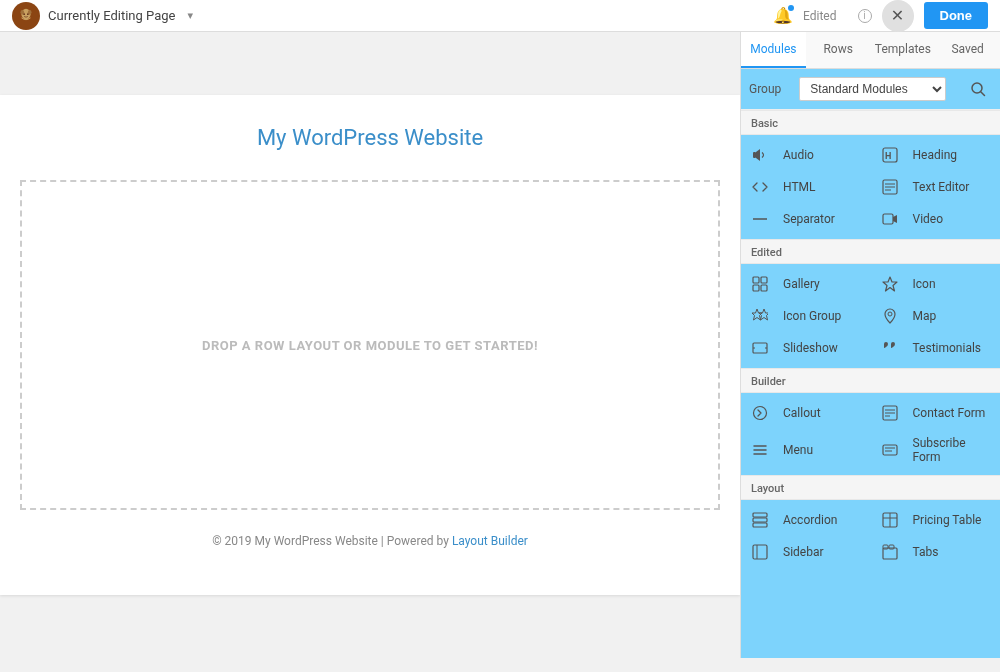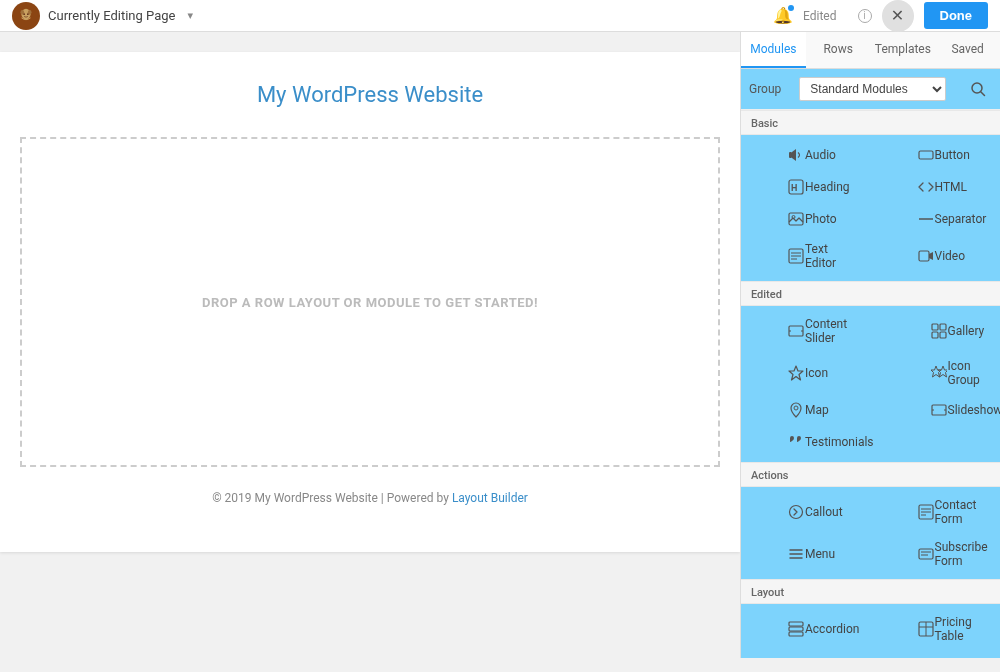--- a/index.html
+++ b/index.html
@@ -38,20 +38,21 @@
 
     
     .canvas-area {
       flex: 1;
       background: #f1f1f1;
       overflow: auto;
       display: flex;
       flex-direction: column;
       align-items: center;
       padding: 20px 0;
+      justify-content: center;
     }
     .page-wrapper {
       background: #fff;
       width: 100%;
       max-width: 740px;
       min-height: 500px;
       box-shadow: 0 1px 3px rgba(0,0,0,0.1);
     }
     .page-header {
       padding: 30px 20px 20px;
@@ -171,26 +172,25 @@
 
     .modules-grid {
       display: grid;
       grid-template-columns: 1fr 1fr;
       padding: 4px 0;
     }
 
     .module-item {
       display: flex;
       align-items: center;
-      gap: 0;
+      gap: 14px;
       padding: 7px 10px;
       cursor: pointer;
       color: #444;
       font-size: 12px;
-      margin-left: 36px;
     }
     .module-icon {
       width: 18px;
       height: 18px;
       display: flex;
       align-items: center;
       justify-content: center;
       color: #555;
       font-size: 13px;
       flex-shrink: 0;
@@ -283,95 +283,67 @@
                 <rect x="1" y="5" width="3" height="6" rx="1" fill="#555"></rect>
                 <path d="M4 5 L8 2 L8 14 L4 11 Z" fill="#555"></path>
                 <path d="M10 5.5 Q13 8 10 10.5" stroke="#555" stroke-width="1.2" fill="none"></path>
               </svg>
           </span>
           <span class="module-name">Audio</span>
         </div>
         <div class="module-item">
           <span class="module-icon">
             <svg width="16" height="16" viewBox="0 0 16 16">
-                <rect x="1" y="4" width="14" height="8" rx="1.5" stroke="#555" stroke-width="1.2" fill="none"></rect>
-              </svg>
-          </span>
-          <span class="module-name">Button</span>
-        </div>
-        <div class="module-item">
-          <span class="module-icon">
-            <svg width="16" height="16" viewBox="0 0 16 16">
                 <rect x="1" y="1" width="14" height="14" rx="2" stroke="#555" stroke-width="1.2" fill="none"></rect>
                 <text x="3" y="12" font-size="9" fill="#555" font-weight="bold">H</text>
               </svg>
           </span>
           <span class="module-name">Heading</span>
         </div>
         <div class="module-item">
           <span class="module-icon">
             <svg width="16" height="16" viewBox="0 0 16 16">
                 <path d="M1 8 L5 4 M1 8 L5 12" stroke="#555" stroke-width="1.3" fill="none" stroke-linecap="round"></path>
                 <path d="M15 8 L11 4 M15 8 L11 12" stroke="#555" stroke-width="1.3" fill="none" stroke-linecap="round"></path>
               </svg>
           </span>
           <span class="module-name">HTML</span>
-        </div>
-        <div class="module-item">
-          <span class="module-icon">
-            <svg width="16" height="16" viewBox="0 0 16 16">
-                <rect x="1" y="2" width="14" height="12" rx="1.5" stroke="#555" stroke-width="1.2" fill="none"></rect>
-                <circle cx="5.5" cy="6" r="1.5" stroke="#555" stroke-width="1" fill="none"></circle>
-                <path d="M1 11 L5 7 L8 10 L11 7 L15 11" stroke="#555" stroke-width="1.2" fill="none" stroke-linejoin="round"></path>
-              </svg>
-          </span>
-          <span class="module-name">Photo</span>
-        </div>
-        <div class="module-item">
-          <span class="module-icon">
-            <svg width="16" height="16" viewBox="0 0 16 16">
-                <line x1="1" y1="8" x2="15" y2="8" stroke="#555" stroke-width="1.5"></line>
-              </svg>
-          </span>
-          <span class="module-name">Separator</span>
         </div>
         <div class="module-item">
           <span class="module-icon">
             <svg width="16" height="16" viewBox="0 0 16 16">
                 <rect x="1" y="1" width="14" height="14" rx="1.5" stroke="#555" stroke-width="1.2" fill="none"></rect>
                 <line x1="3" y1="5" x2="13" y2="5" stroke="#555" stroke-width="1"></line>
                 <line x1="3" y1="8" x2="13" y2="8" stroke="#555" stroke-width="1"></line>
                 <line x1="3" y1="11" x2="9" y2="11" stroke="#555" stroke-width="1"></line>
               </svg>
           </span>
           <span class="module-name">Text Editor</span>
         </div>
         <div class="module-item">
           <span class="module-icon">
             <svg width="16" height="16" viewBox="0 0 16 16">
+                <line x1="1" y1="8" x2="15" y2="8" stroke="#555" stroke-width="1.5"></line>
+              </svg>
+          </span>
+          <span class="module-name">Separator</span>
+        </div>
+        <div class="module-item">
+          <span class="module-icon">
+            <svg width="16" height="16" viewBox="0 0 16 16">
                 <rect x="1" y="3" width="10" height="10" rx="1.5" stroke="#555" stroke-width="1.2" fill="none"></rect>
                 <path d="M11 6 L15 4 L15 12 L11 10 Z" fill="#555"></path>
               </svg>
           </span>
           <span class="module-name">Video</span>
         </div>
       </div>
 
       <div class="section-header">Edited</div>
       <div class="modules-grid">
-        <div class="module-item">
-          <span class="module-icon">
-            <svg width="16" height="16" viewBox="0 0 16 16">
-                <rect x="1" y="3" width="14" height="10" rx="1" stroke="#555" stroke-width="1.2" fill="none"></rect>
-                <line x1="1" y1="8" x2="3" y2="8" stroke="#555" stroke-width="1"></line>
-                <line x1="13" y1="8" x2="15" y2="8" stroke="#555" stroke-width="1"></line>
-              </svg>
-          </span>
-          <span class="module-name">Content Slider</span>
-        </div>
         <div class="module-item">
           <span class="module-icon">
             <svg width="16" height="16" viewBox="0 0 16 16">
                 <rect x="1" y="1" width="6" height="6" rx="1" stroke="#555" stroke-width="1.2" fill="none"></rect>
                 <rect x="9" y="1" width="6" height="6" rx="1" stroke="#555" stroke-width="1.2" fill="none"></rect>
                 <rect x="1" y="9" width="6" height="6" rx="1" stroke="#555" stroke-width="1.2" fill="none"></rect>
                 <rect x="9" y="9" width="6" height="6" rx="1" stroke="#555" stroke-width="1.2" fill="none"></rect>
               </svg>
           </span>
           <span class="module-name">Gallery</span>
@@ -416,21 +388,21 @@
           <span class="module-icon">
             <svg width="16" height="16" viewBox="0 0 16 16">
                 <path d="M2 4 Q2 2 4 2 Q6 2 6 4 Q6 6 4 7 Q3 8 2 8 Q2 6 2 4Z" fill="#555"></path>
                 <path d="M9 4 Q9 2 11 2 Q13 2 13 4 Q13 6 11 7 Q10 8 9 8 Q9 6 9 4Z" fill="#555"></path>
               </svg>
           </span>
           <span class="module-name">Testimonials</span>
         </div>
       </div>
 
-      <div class="section-header">Actions</div>
+      <div class="section-header">Builder</div>
       <div class="modules-grid">
         <div class="module-item">
           <span class="module-icon">
             <svg width="16" height="16" viewBox="0 0 16 16">
                 <circle cx="8" cy="8" r="6.5" stroke="#555" stroke-width="1.2" fill="none"></circle>
                 <path d="M6 5 L9 8 L6 11" stroke="#555" stroke-width="1.3" fill="none" stroke-linecap="round" stroke-linejoin="round"></path>
               </svg>
           </span>
           <span class="module-name">Callout</span>
         </div>

